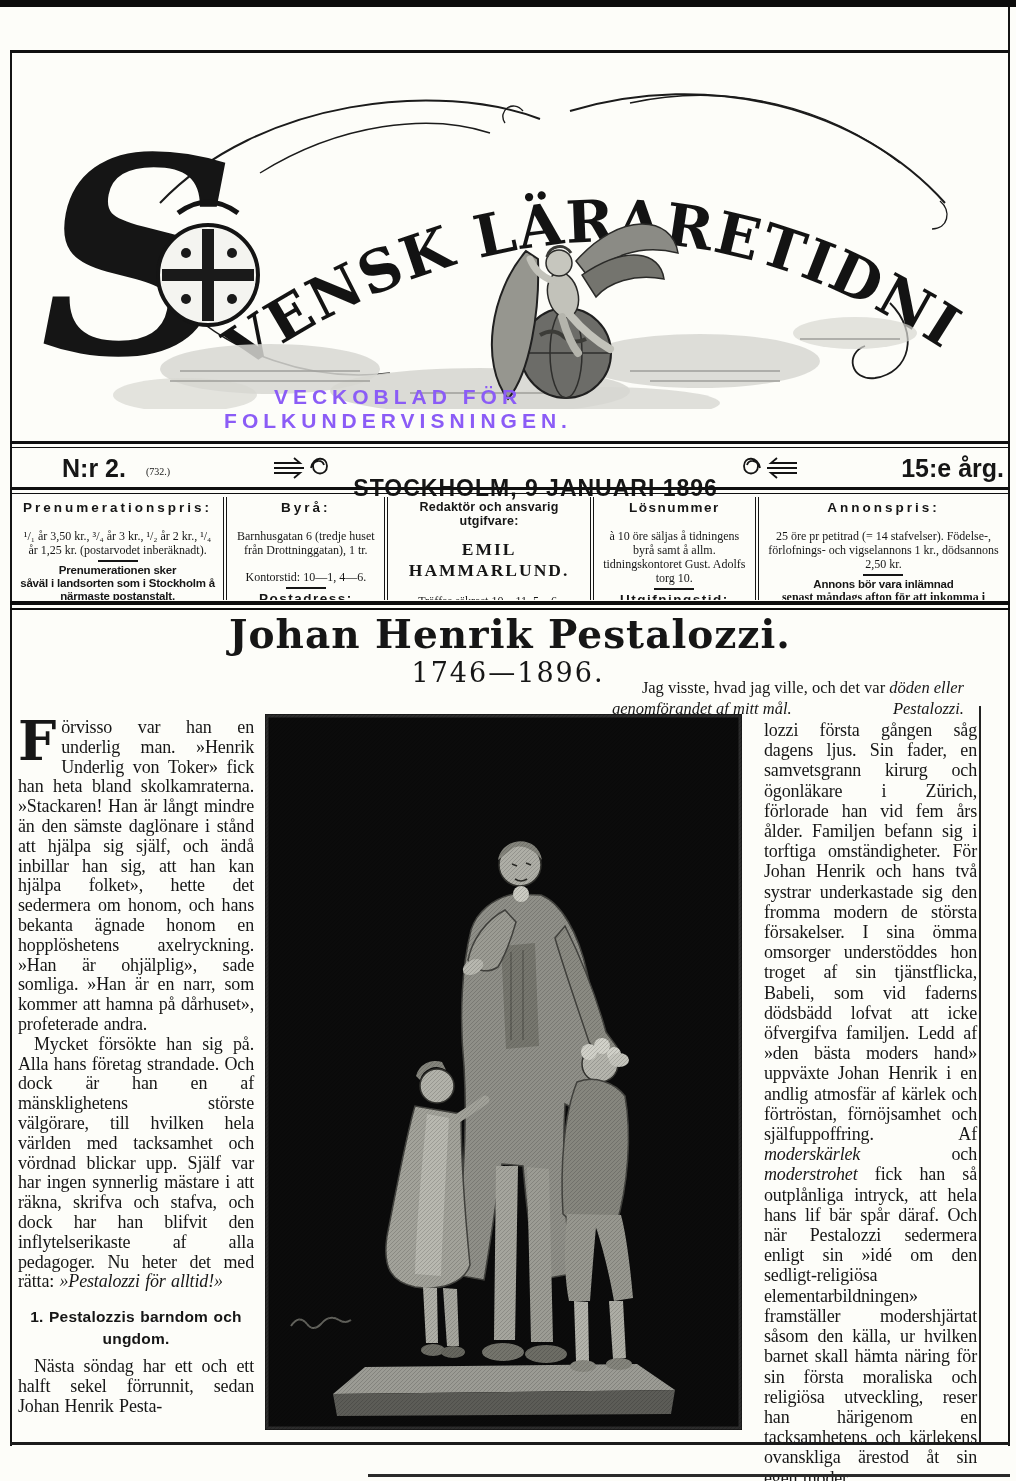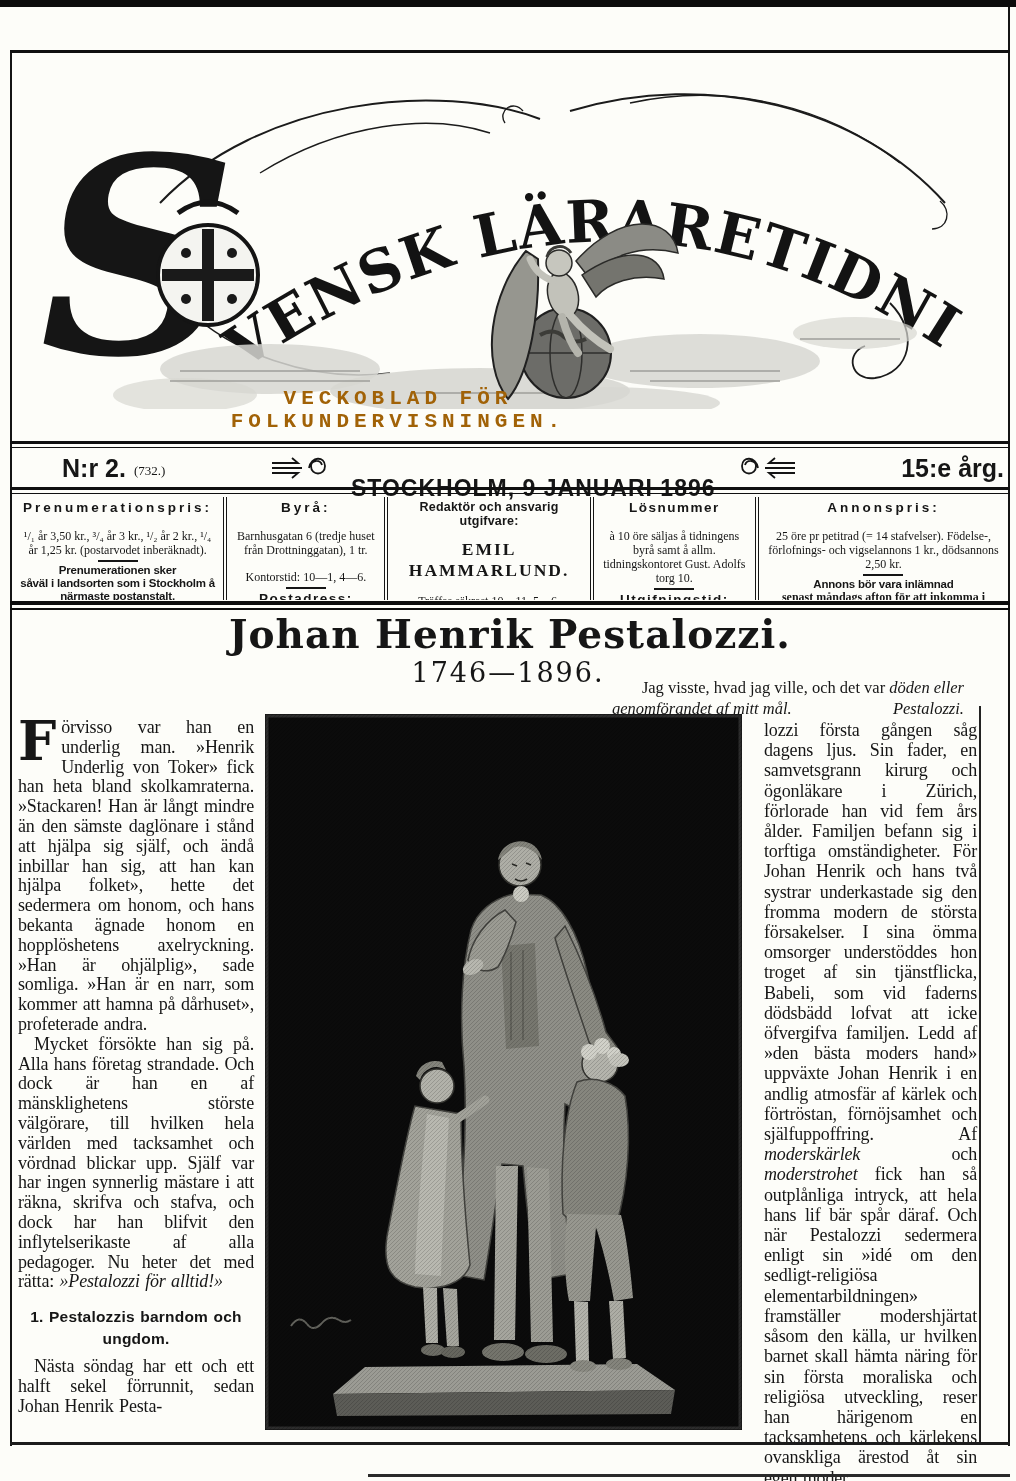--- a/index.html
+++ b/index.html
@@ -18,28 +18,28 @@
                  border-top:4px solid #0c0c0c; border-bottom:2px solid #0c0c0c; }
   .bottom-rule-1 { position:absolute; top:1442px; left:10px;  right:6px; height:3px; background:#1c1c1c; }
   .bottom-rule-2 { position:absolute; top:1474px; left:368px; right:6px; height:3px; background:#2a2a2a; }
   .v-divider { position:absolute; left:979px; top:706px; width:2px; height:737px; background:#222; }
 
   
   .masthead { position:absolute; top:50px; left:10px; right:6px; height:391px;
               border-top:3px solid #101010; }
   .masthead svg { display:block; }
   .subtitle { position:absolute; left:128px; bottom:8px; width:520px; text-align:center;
-              font-family:Liberation Mono, monospace; font-weight:bold; font-size:21px;
-              letter-spacing:5px; color:#a16207; }
+              font-family:Liberation Sans, sans-serif; font-weight:bold; font-size:21px;
+              letter-spacing:5px; color:#8b5cf6; }
 
   
   .issue-row { position:absolute; top:449px; left:18px; right:12px; height:38px;
                display:flex; align-items:center; }
   .issue-no { font-family:"Liberation Sans", sans-serif; font-weight:bold; font-size:25px;margin-left:44px; }
-  .issue-serial { font-size:13px; margin-left:8px; padding-top:6px; }
+  .issue-serial { font-size:10px; margin-left:20px; padding-top:6px; }
   .issue-center { margin:0 auto; display:flex; align-items:center; gap:14px; }
   .city-date { font-family:"Liberation Sans", sans-serif; font-weight:bold; font-size:23px; letter-spacing:1px;margin-top:40px; }
   .issue-vol { font-family:"Liberation Sans", sans-serif; font-weight:bold; font-size:25px; }
   .rule-2 { top:487px; }
   .rule-1 { top:441px; }
 
   
   .info-boxes { position:absolute; top:497px; left:12px; right:8px; height:103px; display:flex; }
   .box { padding:3px 6px 2px; text-align:center; overflow:hidden; }
   .box + .box { border-left:4px double #151515; }

